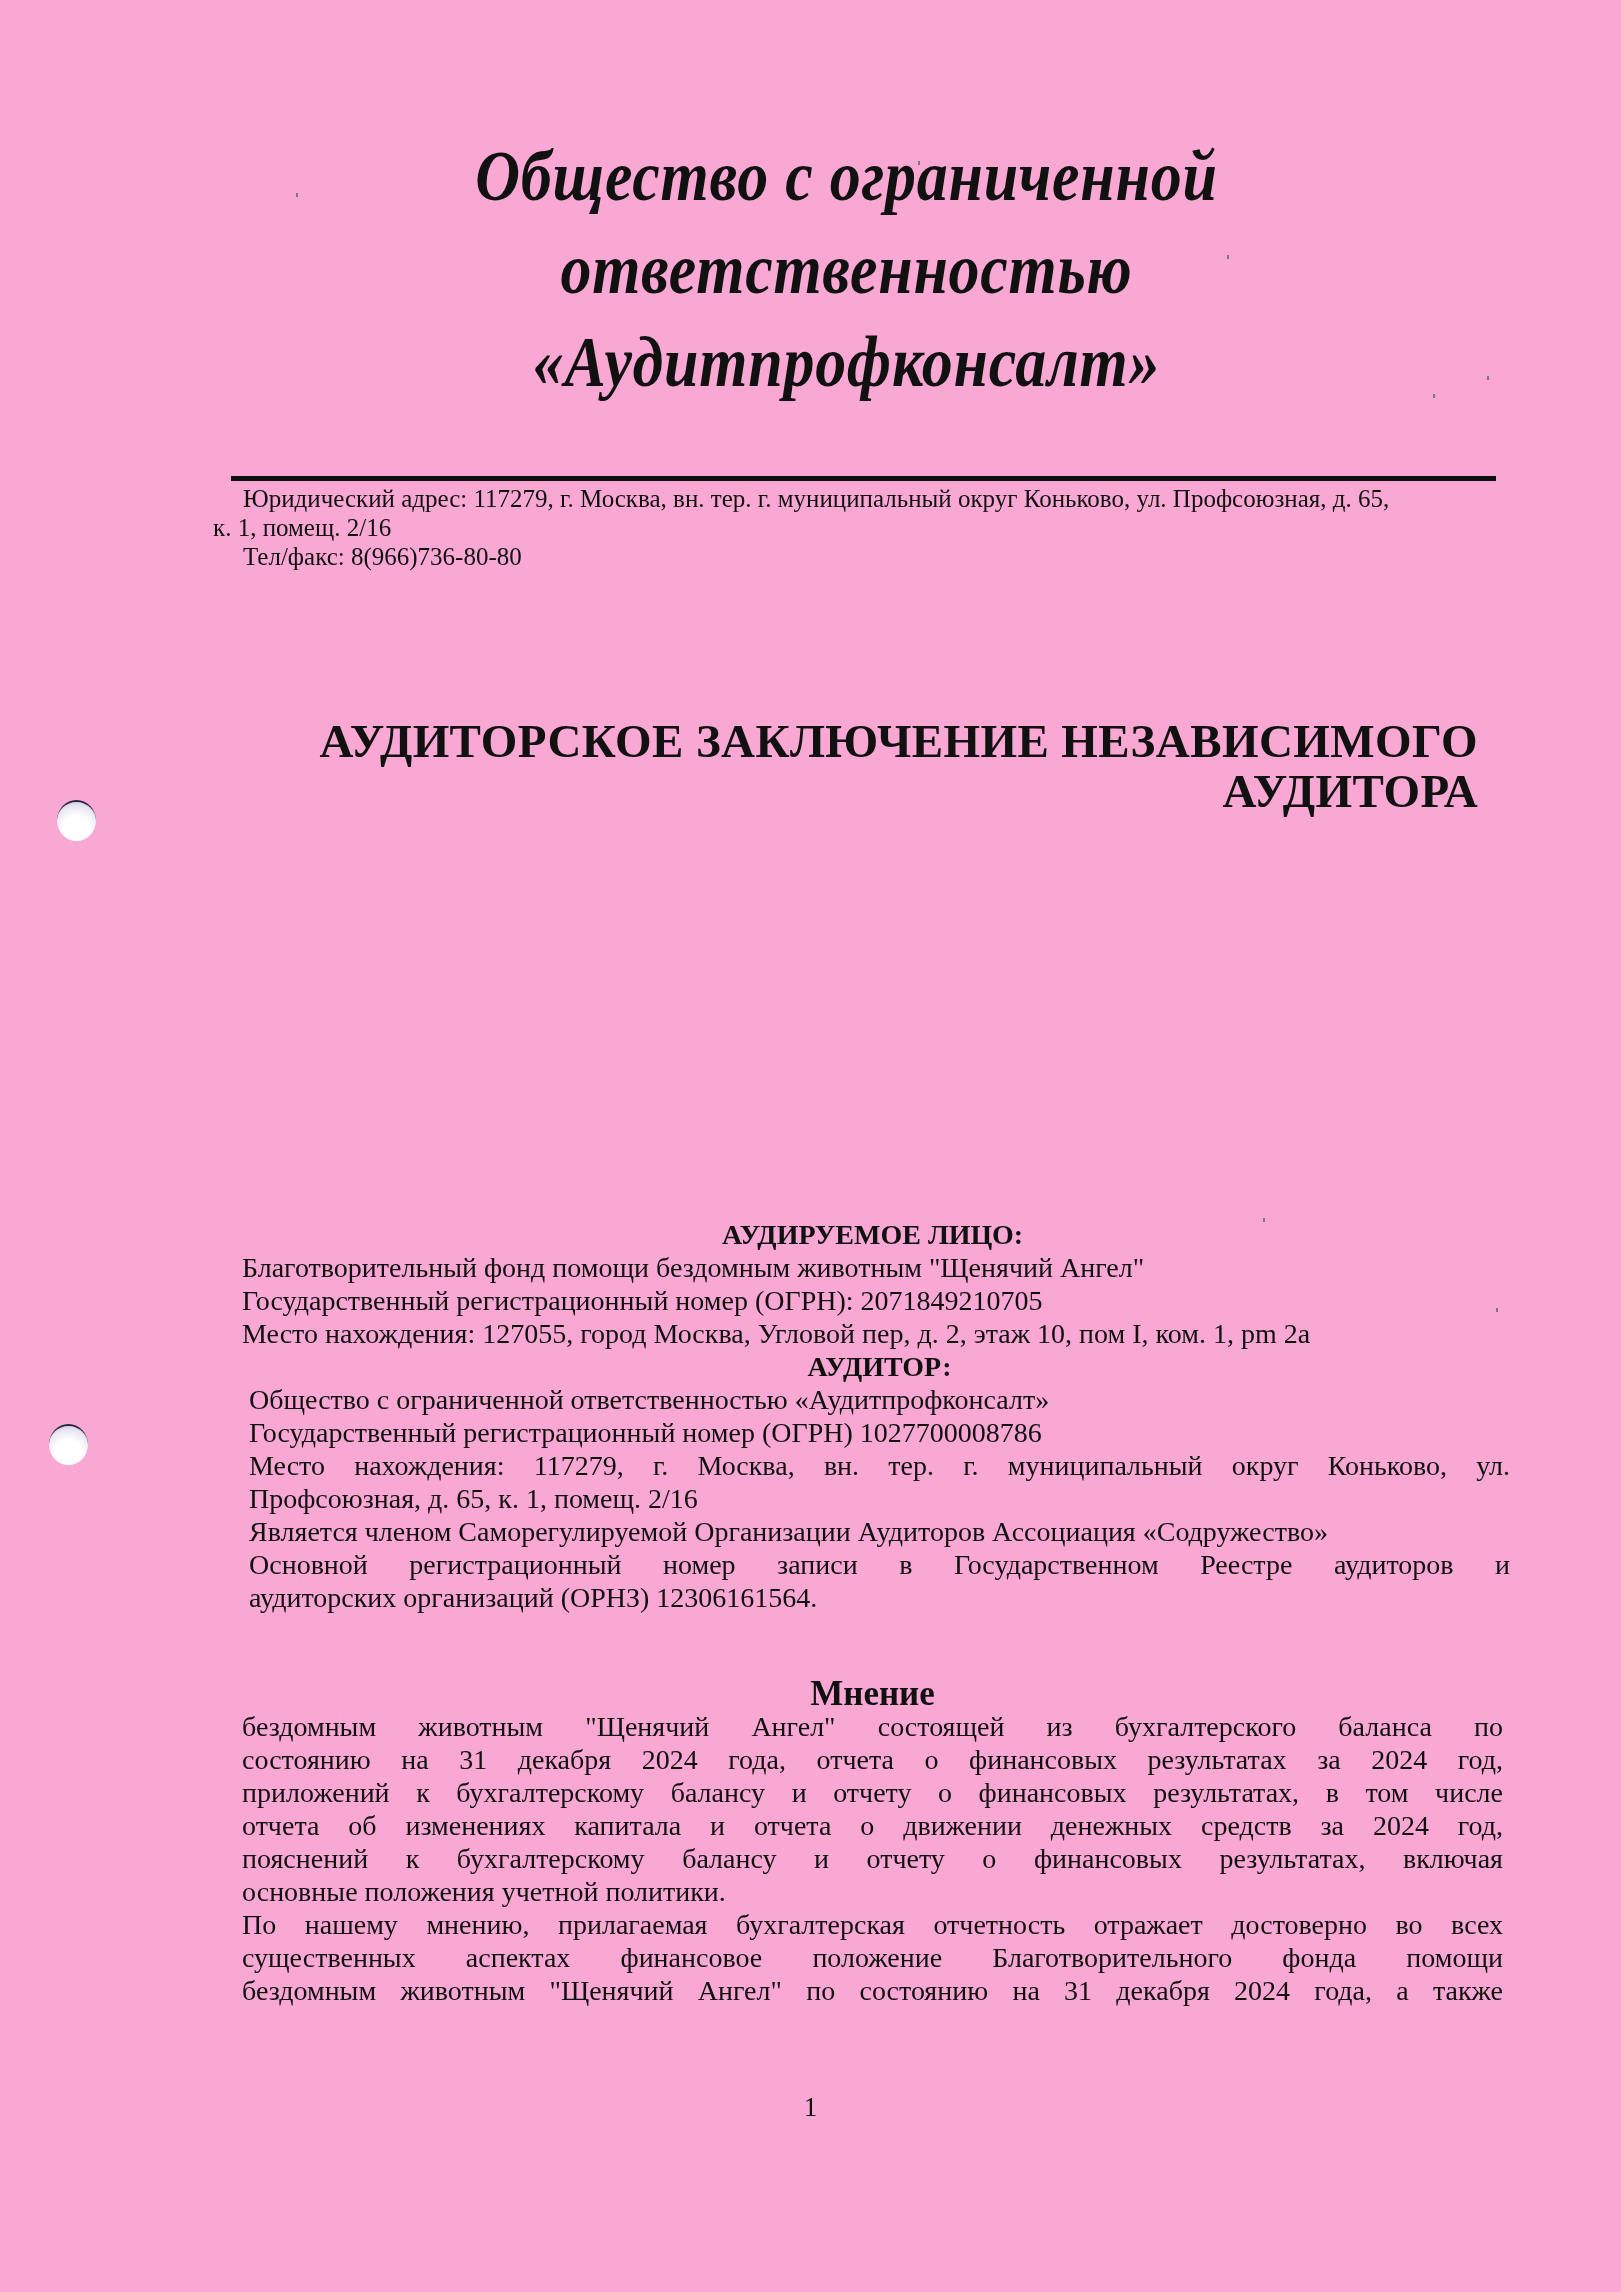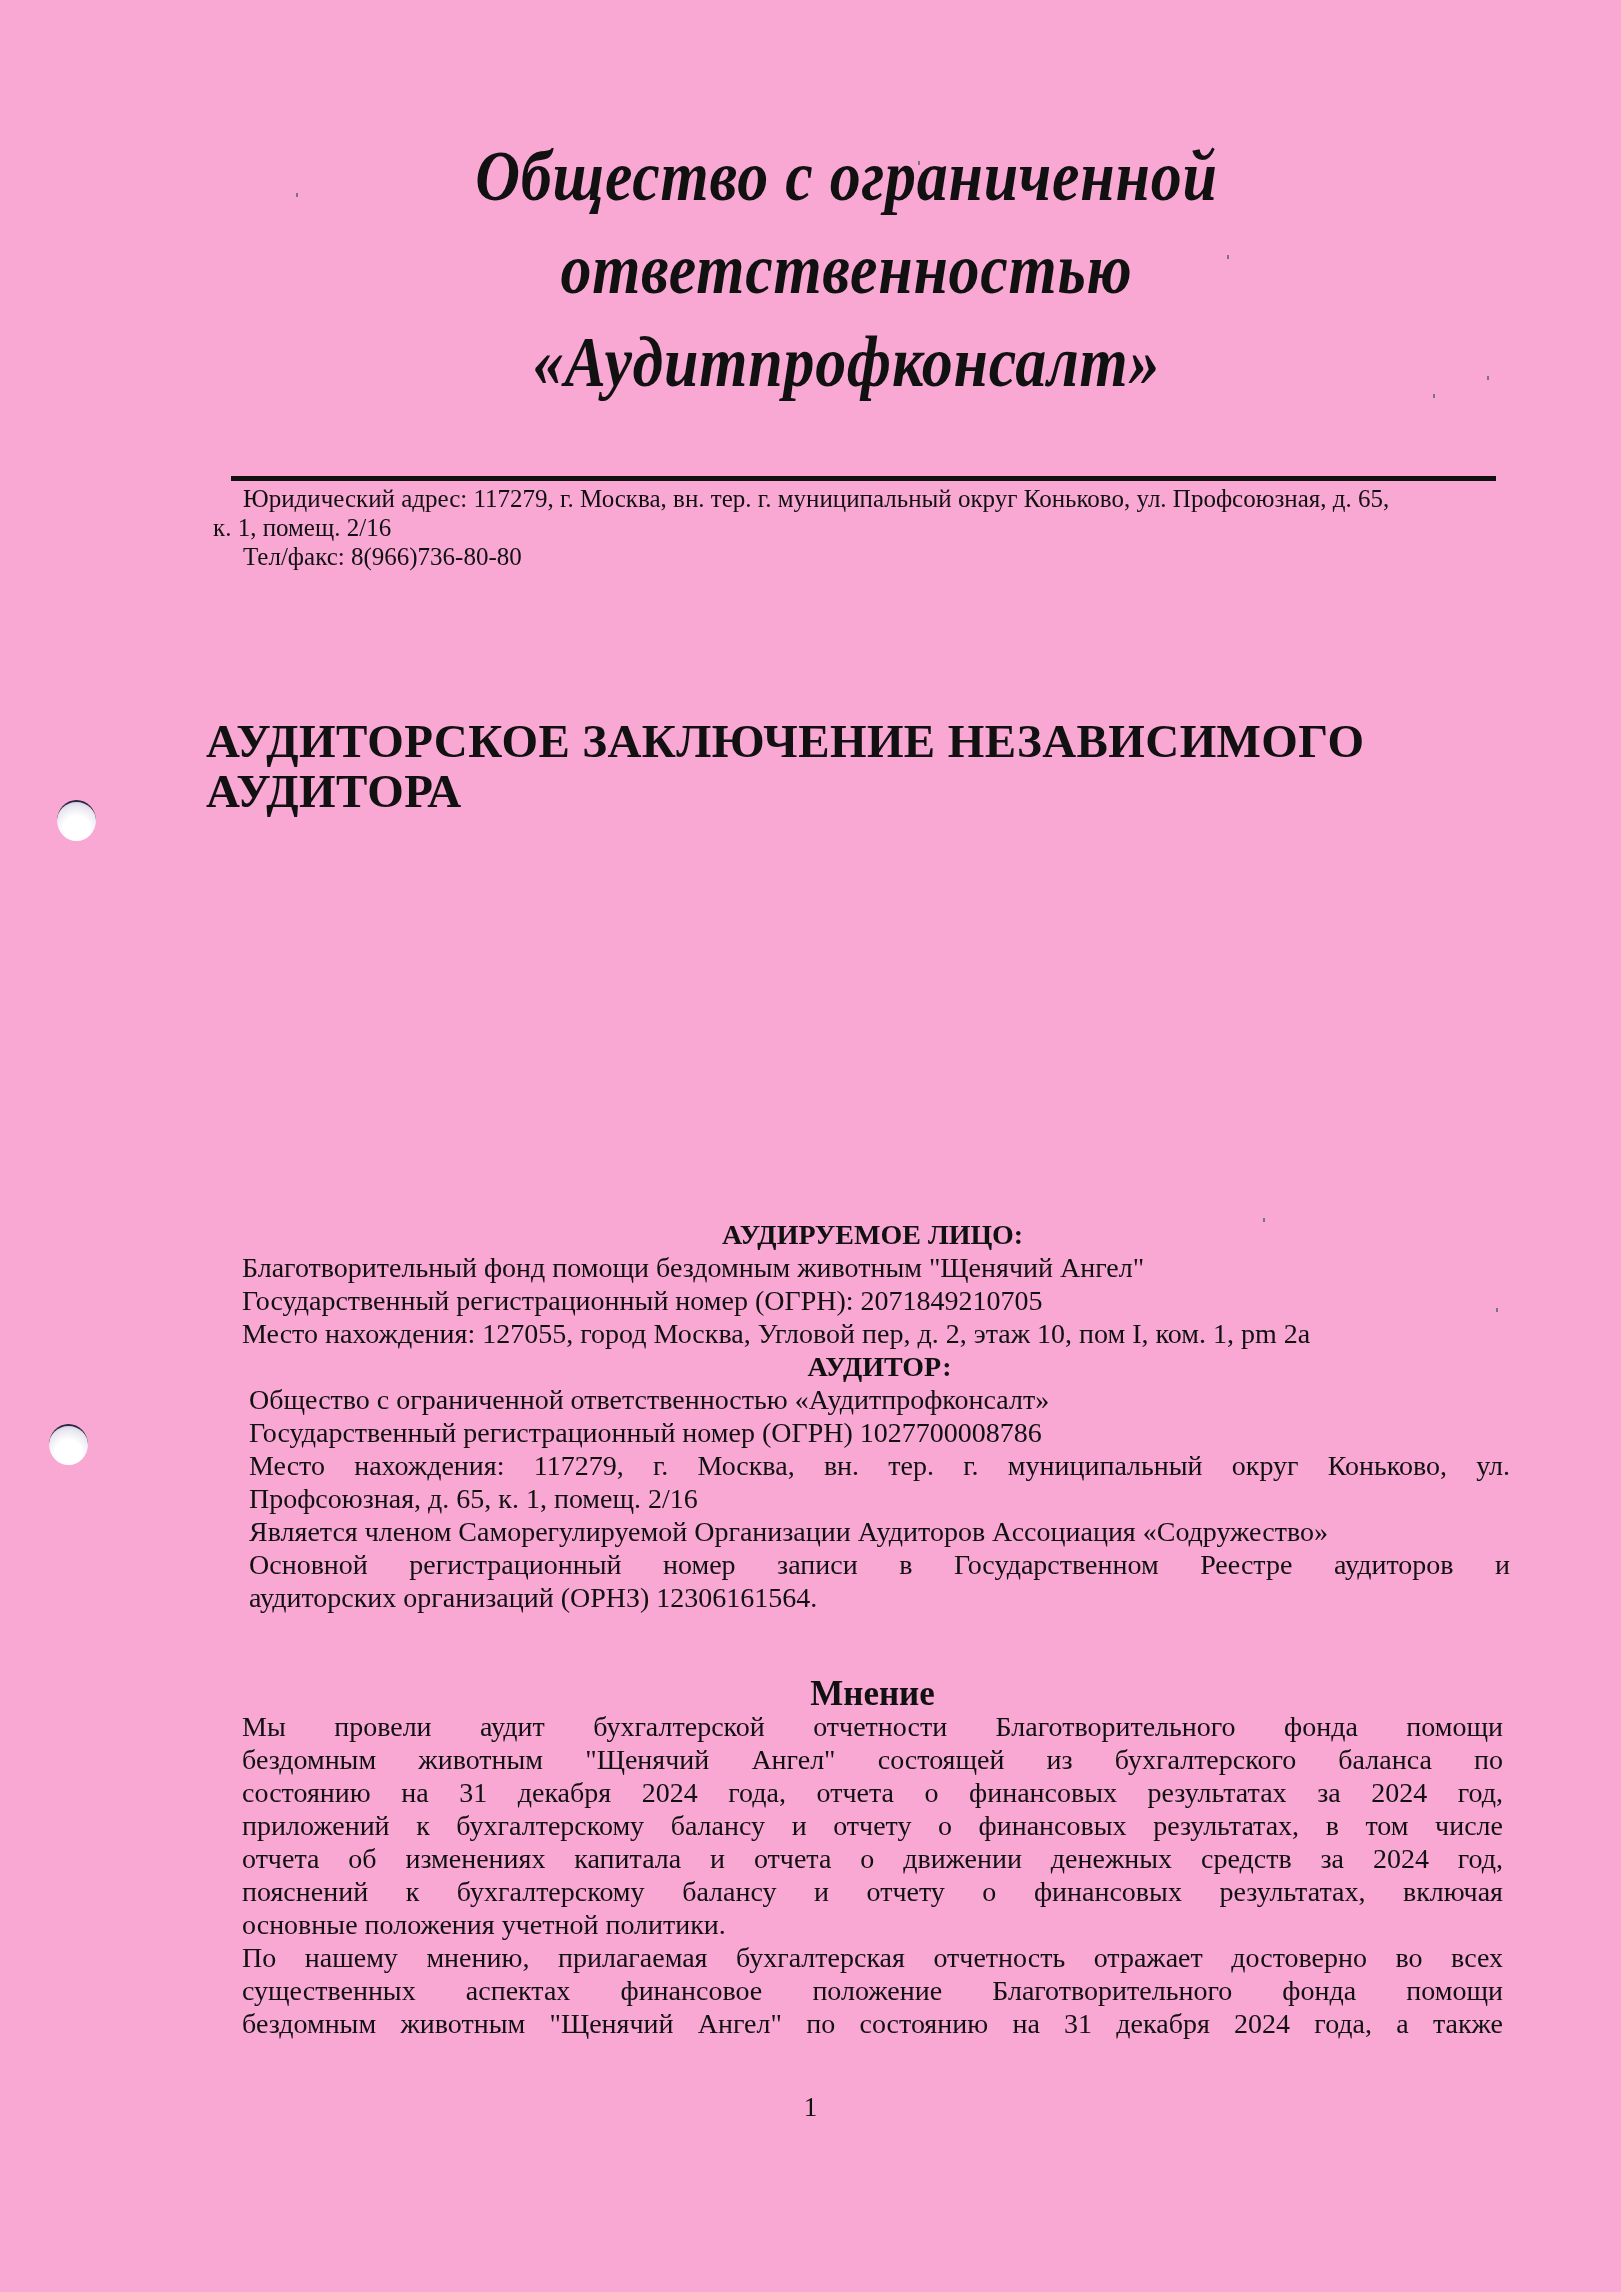--- a/index.html
+++ b/index.html
@@ -22,21 +22,21 @@
       background: #111;
     }
     .contacts {
       position: absolute; left: 213px; top: 484px; width: 1290px;
       font-size: 25px; line-height: 29px;
     }
     .contacts .line { white-space: nowrap; }
     .contacts .indent { padding-left: 30px; }
 
     .doc-title {
-      position: absolute; left: 206px; top: 716px; width: 1272px; text-align: left;
+      position: absolute; left: 206px; top: 716px; width: 1272px; text-align: right;
       font-weight: bold; font-size: 47px; line-height: 50px; letter-spacing: 0.4px;
     }
 
     .addressee {
       position: absolute; right: 131px; top: 900px; width: 1254px; text-align: right;
       font-weight: bold; font-size: 37px; line-height: 46px;
     }
 
     .section {
       position: absolute; left: 242px; width: 1261px;
@@ -117,21 +117,20 @@
     <div class="justify-full">Место нахождения: 117279, г. Москва, вн. тер. г. муниципальный округ Коньково, ул.</div>
     <div class="line">Профсоюзная, д. 65, к. 1, помещ. 2/16</div>
     <div class="line">Является членом Саморегулируемой Организации Аудиторов Ассоциация «Содружество»</div>
     <div class="justify-full">Основной регистрационный номер записи в Государственном Реестре аудиторов и</div>
     <div class="line">аудиторских организаций (ОРНЗ) 12306161564.</div>
   </div>
 
   <div class="section opinion">
     <div class="head">Мнение</div>
     <div>
-      <div class="justify-full">Мы провели аудит бухгалтерской отчетности Благотворительного фонда помощи</div>
       <div class="justify-full">бездомным животным "Щенячий Ангел" состоящей из бухгалтерского баланса по</div>
       <div class="justify-full">состоянию на 31 декабря 2024 года, отчета о финансовых результатах за 2024 год,</div>
       <div class="justify-full">приложений к бухгалтерскому балансу и отчету о финансовых результатах, в том числе</div>
       <div class="justify-full">отчета об изменениях капитала и отчета о движении денежных средств за 2024 год,</div>
       <div class="justify-full">пояснений к бухгалтерскому балансу и отчету о финансовых результатах, включая</div>
       <div class="line">основные положения учетной политики.</div>
     </div>
     <div>
       <div class="justify-full">По нашему мнению, прилагаемая бухгалтерская отчетность отражает достоверно во всех</div>
       <div class="justify-full">существенных аспектах финансовое положение Благотворительного фонда помощи</div>

